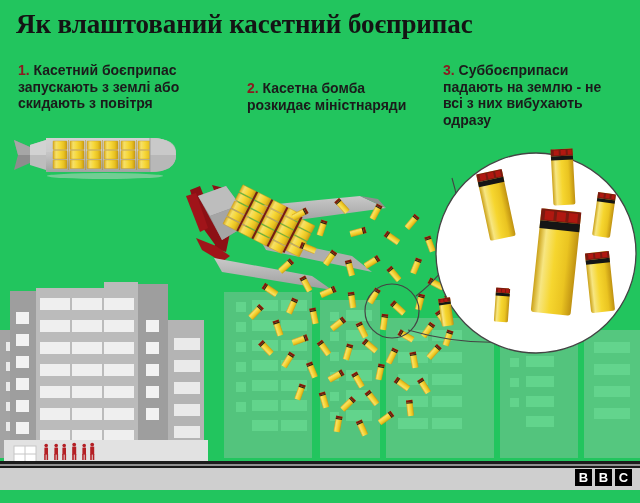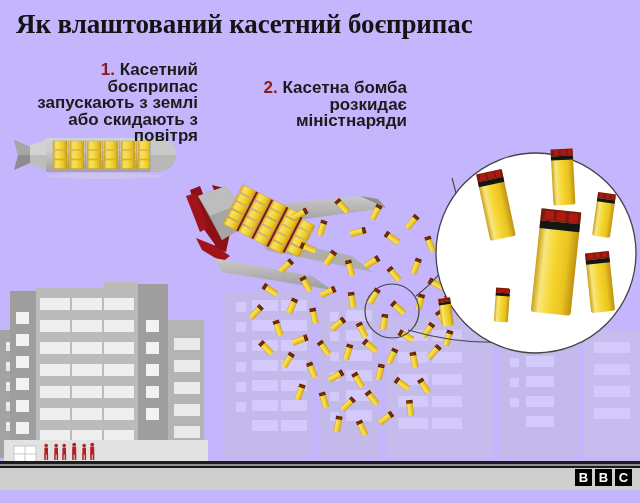--- a/index.html
+++ b/index.html
@@ -4,43 +4,42 @@
 <style>
   html, body {
     margin: 0;
     padding: 0;
     background: #ffffff;
   }
   #page {
     position: relative;
     width: 640px;
     height: 503px;
-    background: #c4b5fd;
+    background: #22c55e;
     overflow: hidden;
     font-family: "Liberation Sans", sans-serif;
   }
   #title {
     position: absolute;
     left: 16px;
     top: 10px;
     width: 610px;
     font-family: "Liberation Serif", serif;
     font-size: 27px;
     font-weight: 700;
     color: #141414;
     letter-spacing: -0.1px;
     line-height: 1.1;
   }
   .caption {
     position: absolute;
-    font-size: 17px;
+    font-size: 14px;
     font-weight: 700;
     line-height: 16.5px;
     color: #1b1b1b;
-    text-align: right;
   }
   .caption .num {
     color: #8c1b20;
     font-weight: 700;
   }
   #cap1 { left: 18px;  top: 62px; width: 180px; }
   #cap2 { left: 247px; top: 80px; width: 160px; }
   #cap3 { left: 443px; top: 62px; width: 180px; }
 
   
@@ -570,20 +569,24 @@
   <div id="title">Як влаштований касетний боєприпас</div>
 
   <div class="caption" id="cap1">
     <span class="num">1.</span>
     <span>Касетний боєприпас запускають з землі або скидають з повітря</span>
   </div>
   <div class="caption" id="cap2">
     <span class="num">2.</span>
     <span>Касетна бомба розкидає міністнаряди</span>
   </div>
+  <div class="caption" id="cap3">
+    <span class="num">3.</span>
+    <span>Суббоєприпаси падають на землю - не всі з них вибухають одразу</span>
+  </div>
 
   <div id="footer-strip"></div>
   <div id="bbc-logo">
     <span>B</span>
     <span>B</span>
     <span>C</span>
   </div>
 
 </div>
 

